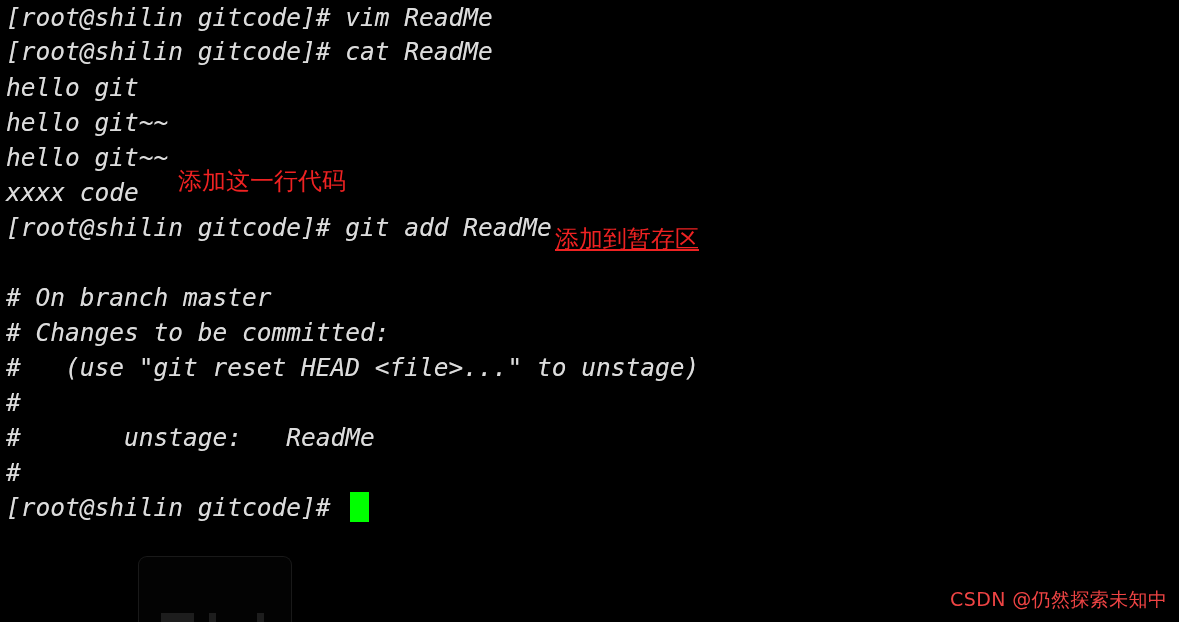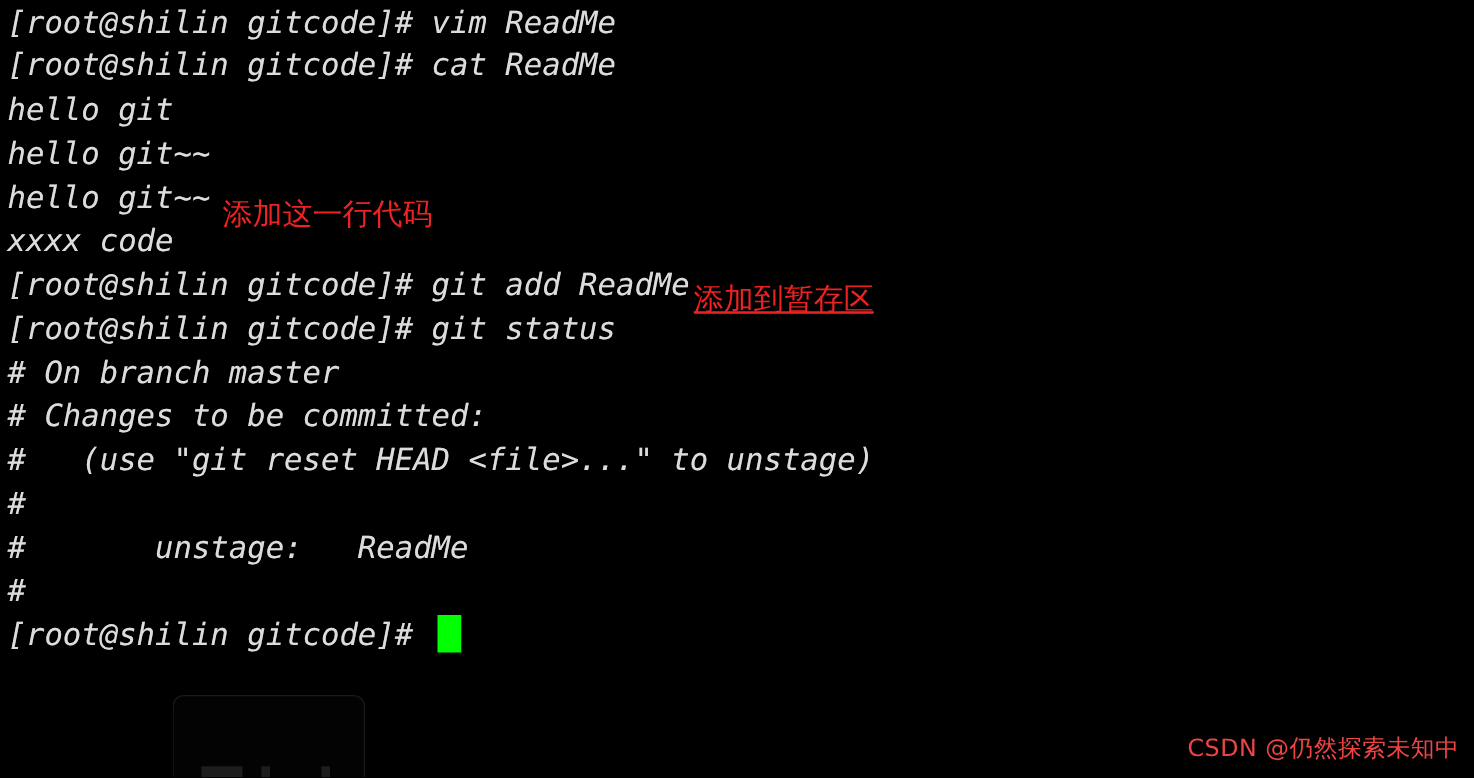--- a/index.html
+++ b/index.html
@@ -86,34 +86,33 @@
 
   <div id="terminal">
 
     <div class="term-line" style="top:0px;">[root@shilin gitcode]# vim ReadMe</div>
     <div class="term-line" style="top:34px;">[root@shilin gitcode]# cat ReadMe</div>
     <div class="term-line" style="top:70px;">hello git</div>
     <div class="term-line" style="top:105px;">hello git~~</div>
     <div class="term-line" style="top:140px;">hello git~~</div>
     <div class="term-line" style="top:175px;">xxxx code</div>
     <div class="term-line" style="top:210px;">[root@shilin gitcode]# git add ReadMe</div>
-    <div class="term-line" style="top:245px;">[root@shilin gitcode]# git status</div>
     <div class="term-line" style="top:280px;"># On branch master</div>
     <div class="term-line" style="top:315px;"># Changes to be committed:</div>
     <div class="term-line" style="top:350px;">#   (use "git reset HEAD &lt;file&gt;..." to unstage)</div>
     <div class="term-line" style="top:385px;">#</div>
     <div class="term-line" style="top:420px;">#       unstage:   ReadMe</div>
     <div class="term-line" style="top:455px;">#</div>
     <div class="term-line" style="top:490px;">[root@shilin gitcode]# </div>
 
     <div id="cursor-block" style="left:350px; top:492px; width:19px; height:30px;"></div>
 
   </div>
 
-  <div class="annotation" style="left:178px; top:158px;text-align:right;">添加这一行代码</div>
+  <div class="annotation" style="left:178px; top:168px;text-align:right;">添加这一行代码</div>
 
   <div class="annotation" style="left:555px; top:226px;text-decoration:underline;">添加到暂存区</div>
 
   <div id="ghost-panel" style="left:138px; top:556px; width:154px; height:66px;">
     <div id="ghost-panel-inner">
       <div class="ghost-mark" style="left:22px; width:33px;"></div>
       <div class="ghost-mark" style="left:70px; width:7px;"></div>
       <div class="ghost-mark" style="left:118px; width:7px;"></div>
     </div>
   </div>

